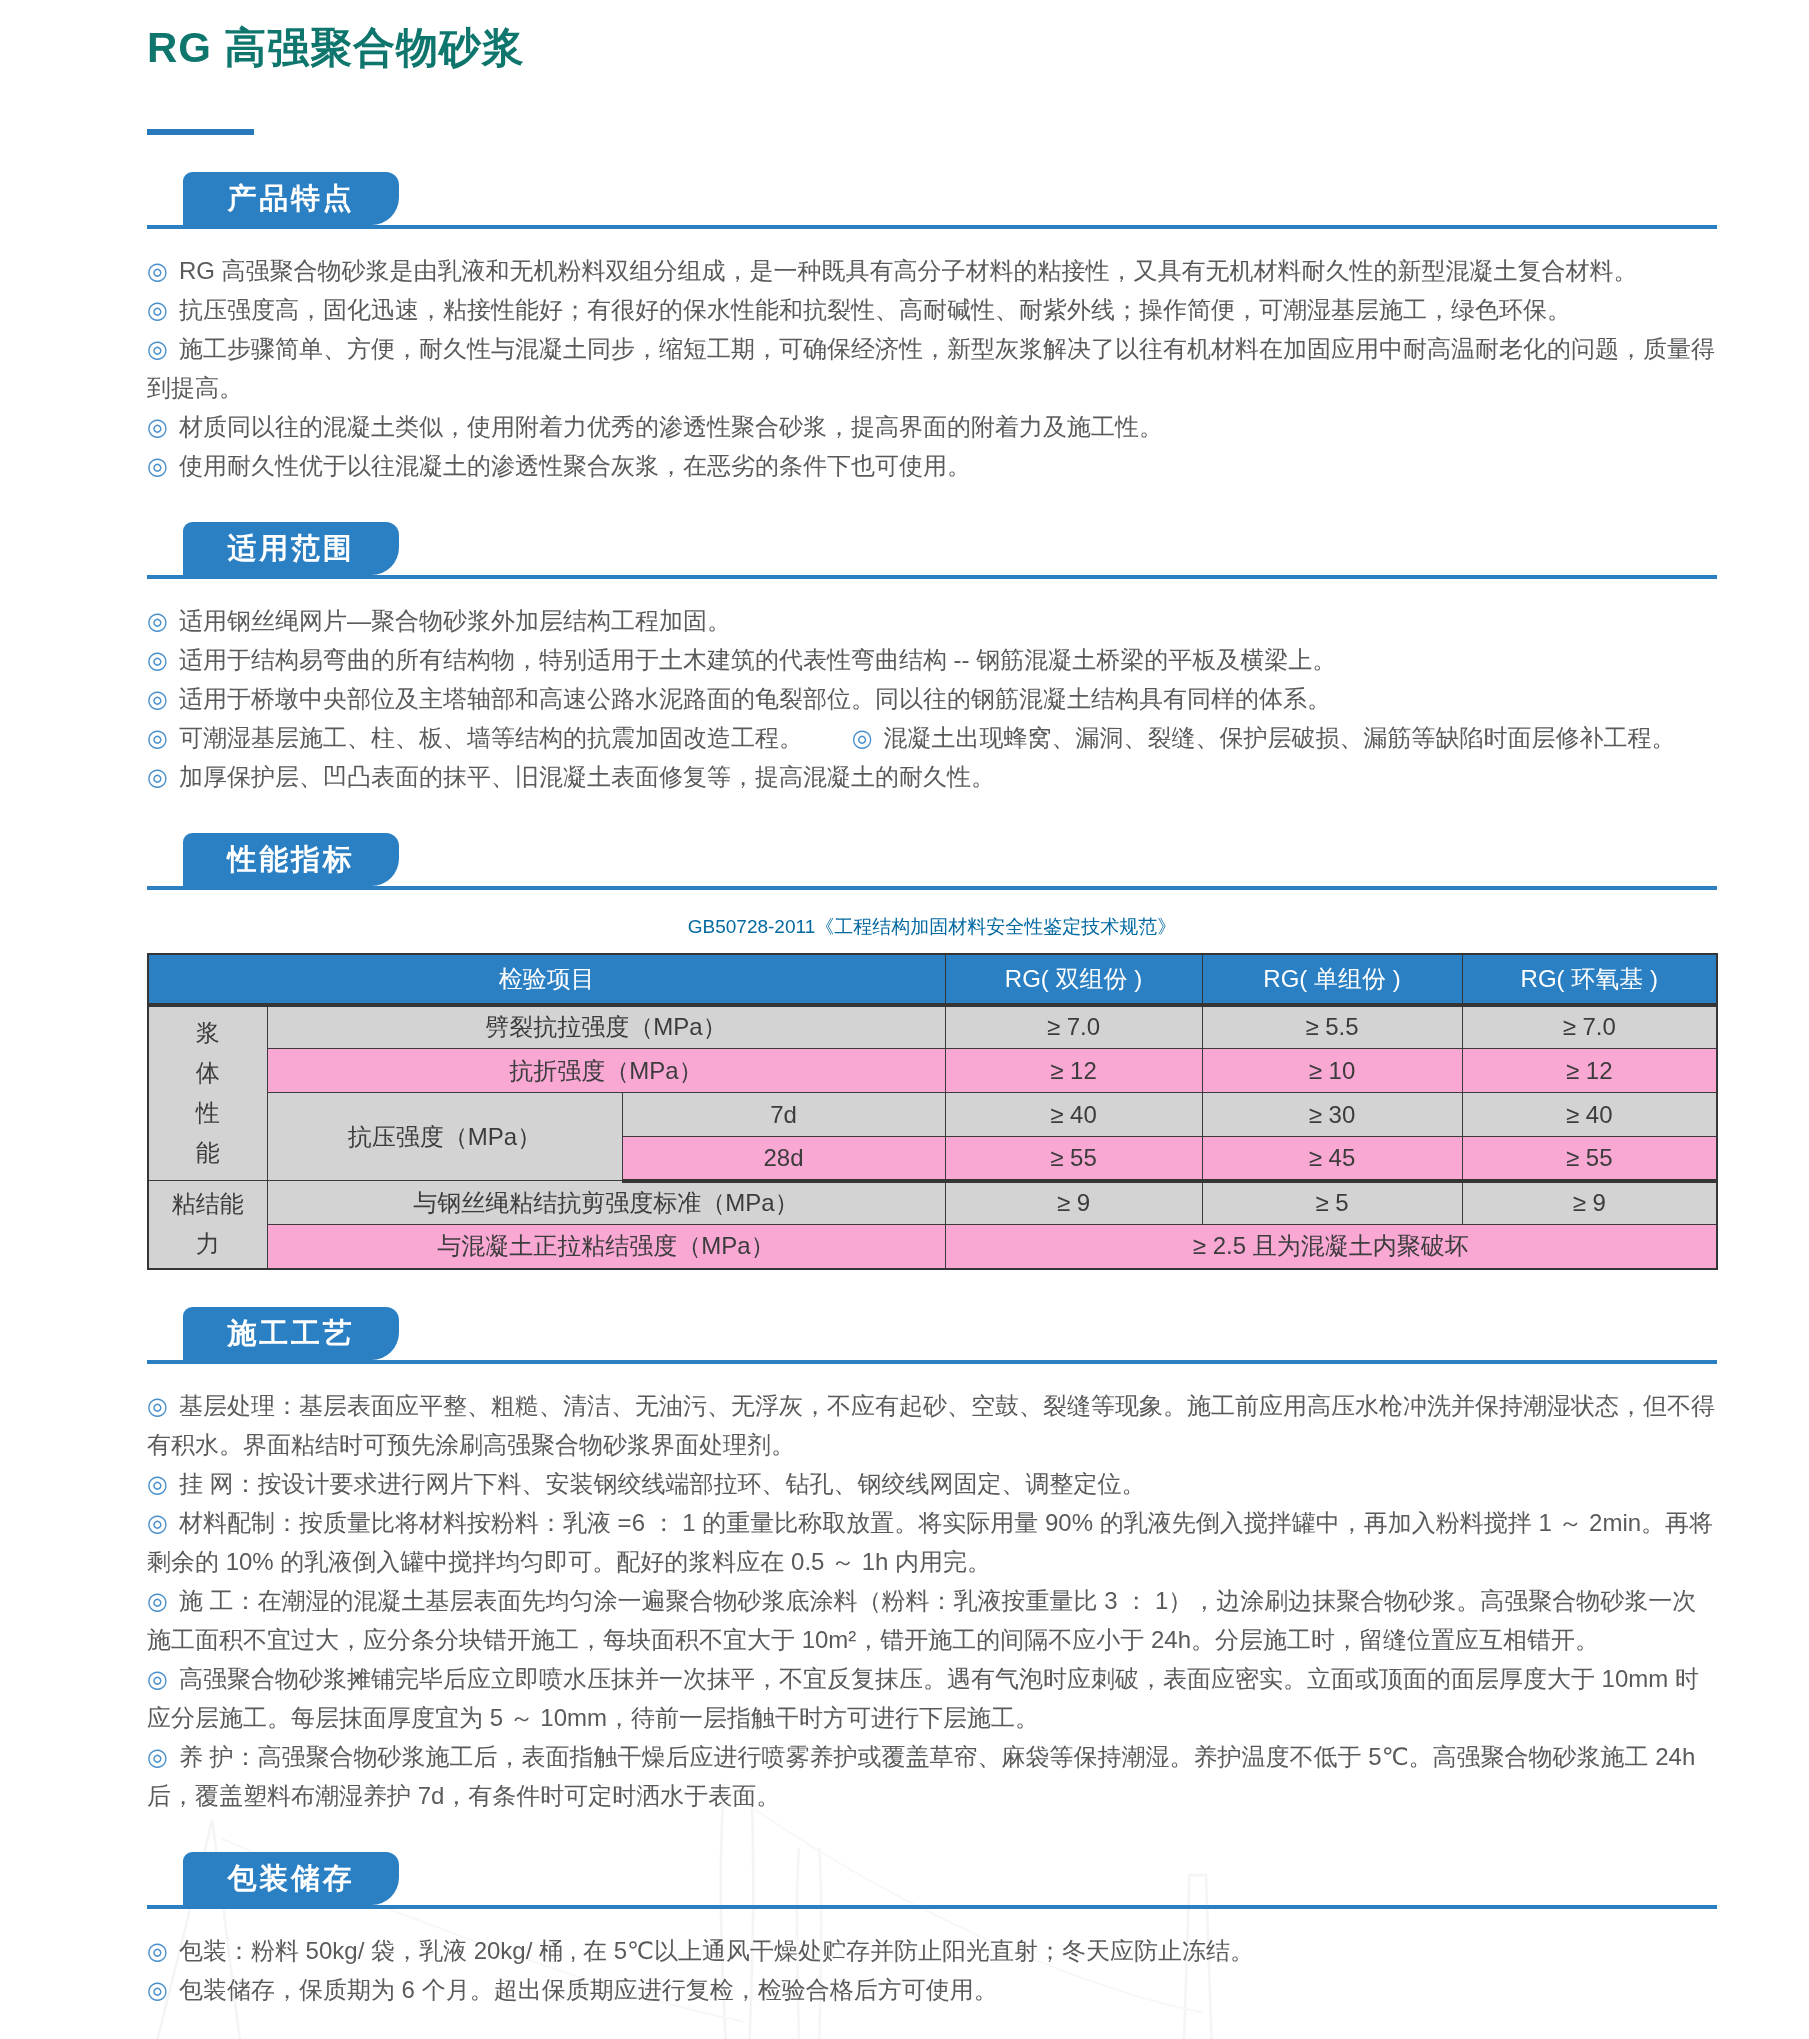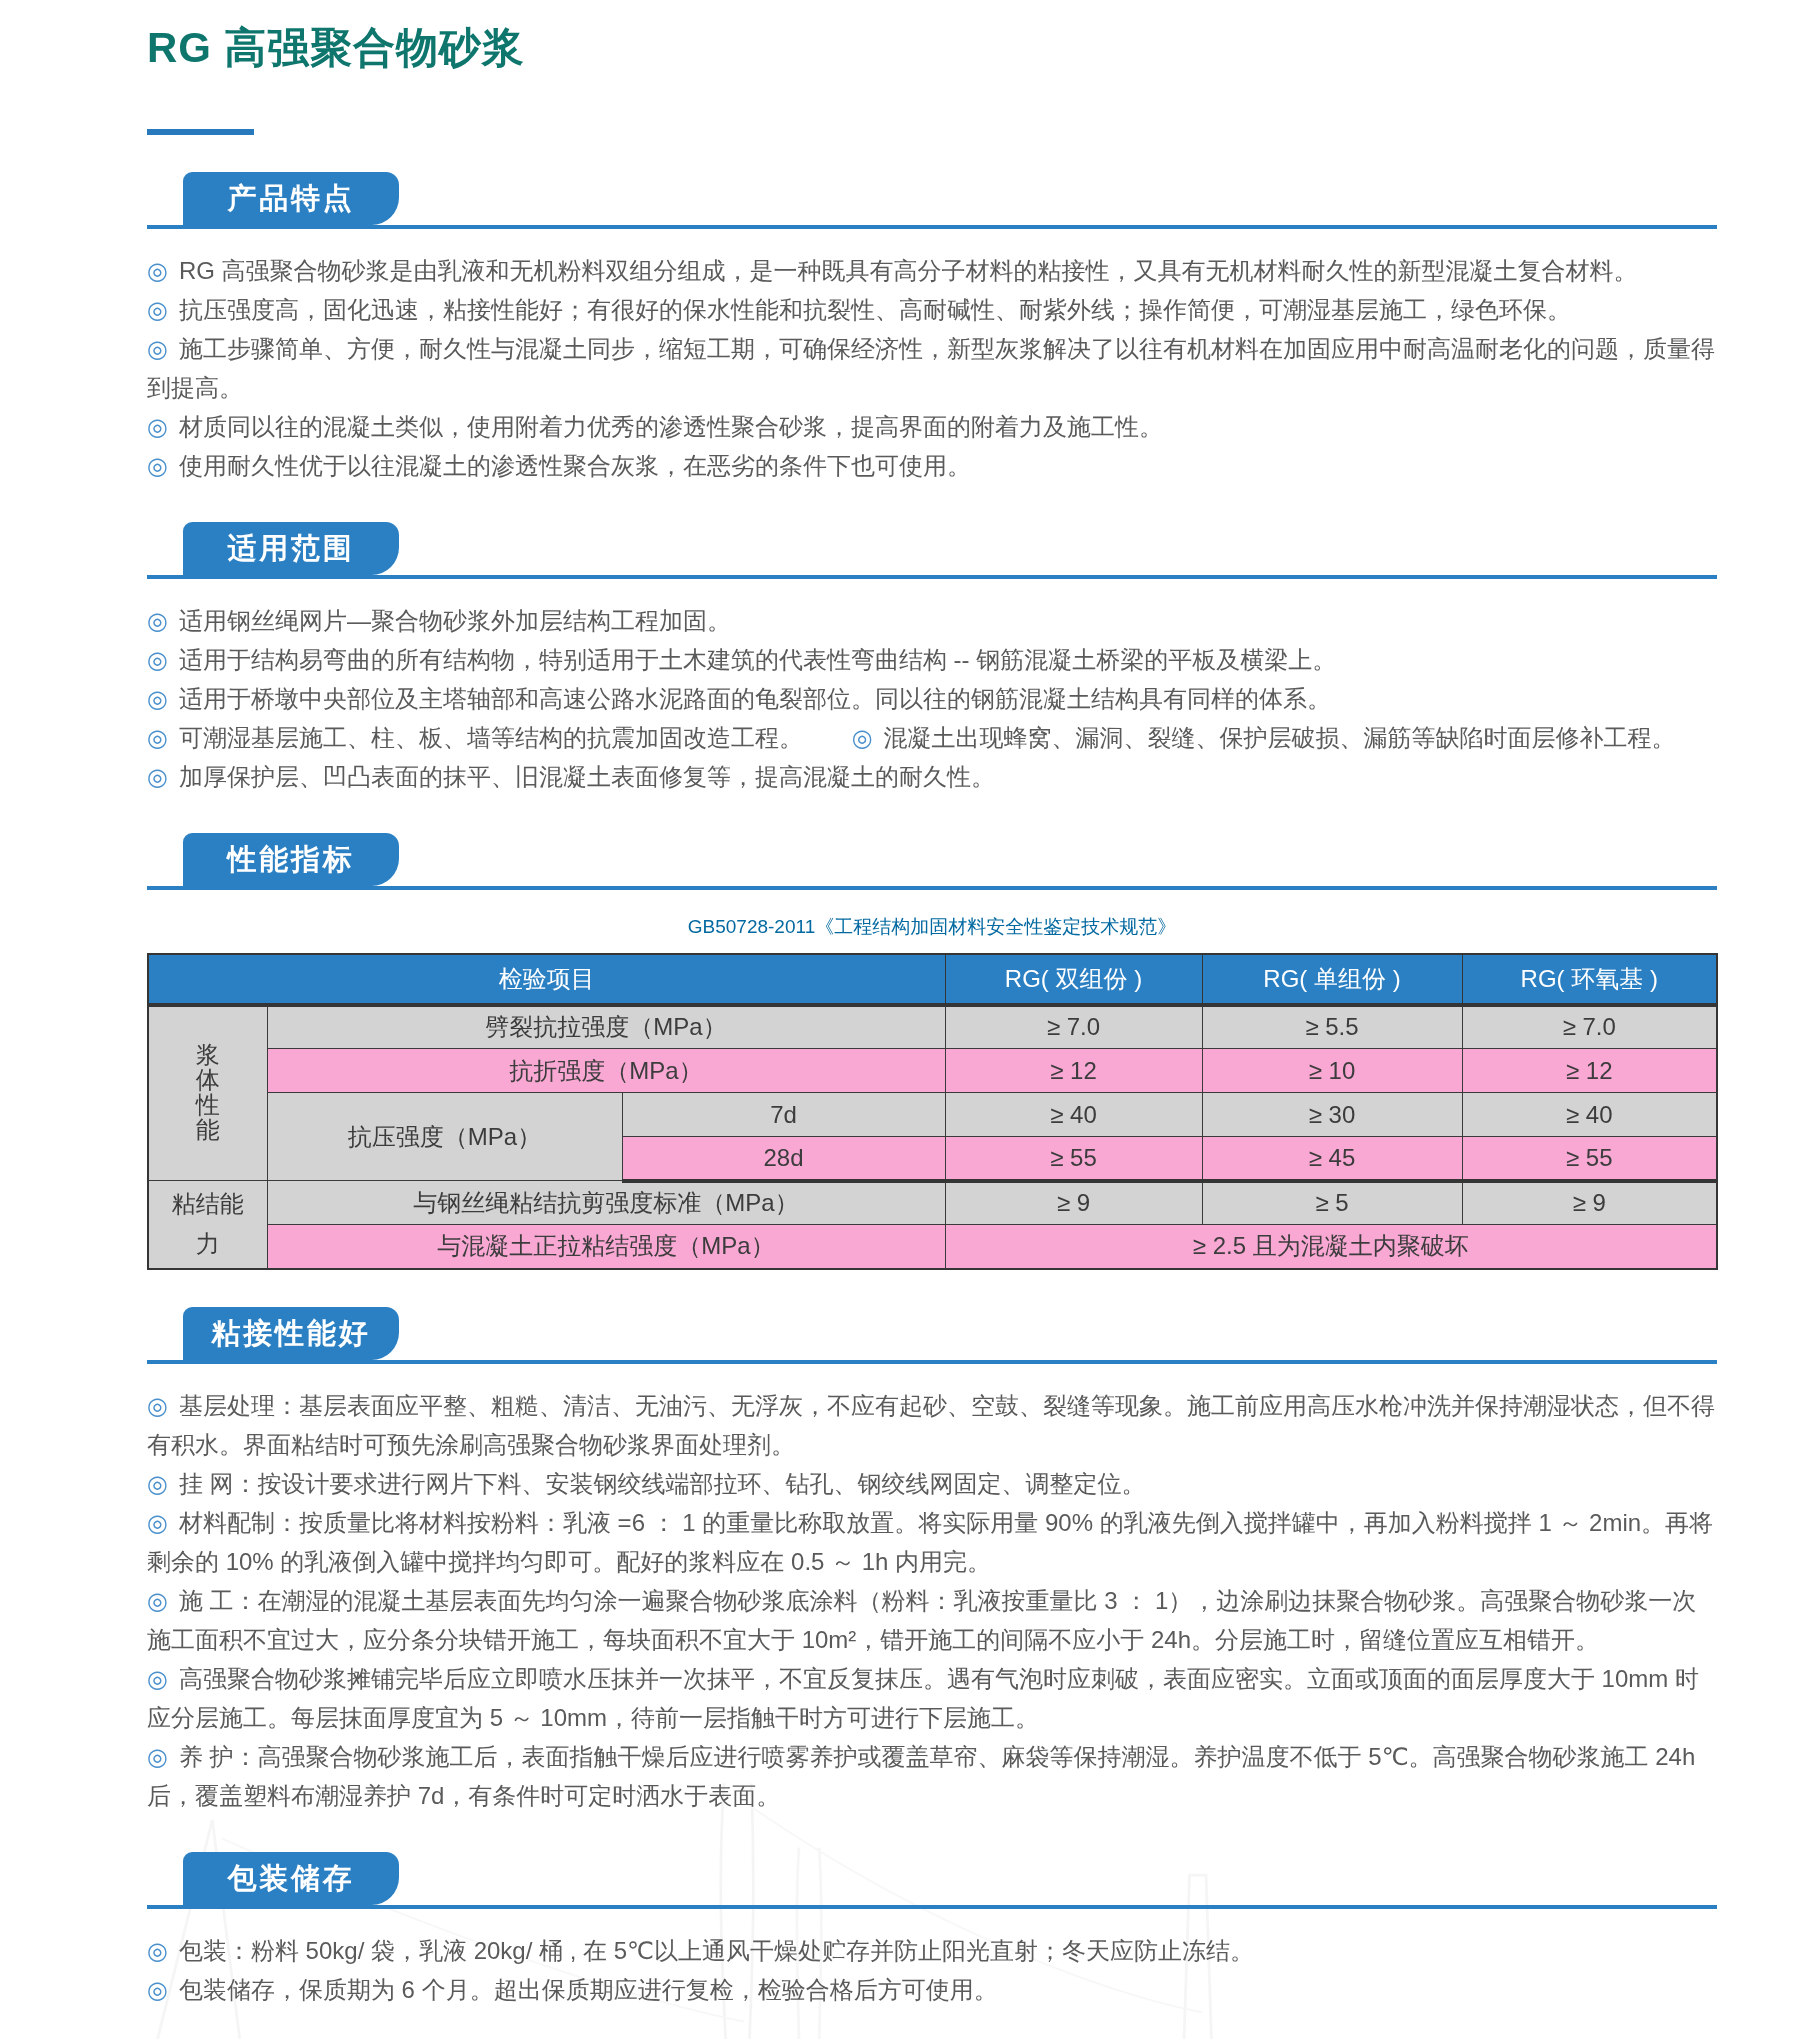--- a/index.html
+++ b/index.html
@@ -44,21 +44,21 @@
     background:#2b80c4; color:#ffffff; font-weight:400;
     height:51px; text-align:center;
     border:1.8px solid #353535; border-bottom:4.6px solid #353535;
   }
   table.perf td {
     height:44px; text-align:center; background:#f9a8d4;
     border:1.8px solid #3a3a3a; padding:0 3.7px;
   }
   table.perf td.gray { background:#d3d3d3; }
   table.perf td.thickb { border-bottom:4.6px solid #353535; }
-  .vwrap  { display:inline-block; width:1.15em; word-break:break-all; line-height:25px; text-align:center; }
+  .vwrap  { display:inline-block; width:1.15em; word-break:break-all; line-height:40px; text-align:center; }
   .vwrap2 { display:inline-block; width:3.2em;  word-break:break-all; line-height:40px; text-align:center; }
 
   .watermark { position:absolute; left:101px; bottom:0; z-index:1; opacity:0.55; }
 </style>
 </head>
 <body>
 
 <svg class="watermark" width="1286" height="275" viewBox="0 0 1400 300" fill="none">
   <path d="M60 300 L120 60 L150 300" stroke="#ededed" stroke-width="3"></path>
   <path d="M680 300 C675 200 672 120 678 20 M706 300 C710 200 712 120 708 20" stroke="#ececec" stroke-width="3"></path>
@@ -154,21 +154,21 @@
         <td class="gray">≥ 9</td>
       </tr>
       <tr>
         <td colspan="2">与混凝土正拉粘结强度（MPa）</td>
         <td colspan="3">≥ 2.5 且为混凝土内聚破坏</td>
       </tr>
     </tbody>
   </table>
 
   <div class="section-header">
-    <span class="badge">粘接性能好</span>
+    <span class="badge">施工工艺</span>
   </div>
   <div class="bullets">
     <p class="bullet"><span class="mark">◎</span><span>基层处理：基层表面应平整、粗糙、清洁、无油污、无浮灰，不应有起砂、空鼓、裂缝等现象。施工前应用高压水枪冲洗并保持潮湿状态，但不得有积水。界面粘结时可预先涂刷高强聚合物砂浆界面处理剂。</span></p>
     <p class="bullet"><span class="mark">◎</span><span>挂 网：按设计要求进行网片下料、安装钢绞线端部拉环、钻孔、钢绞线网固定、调整定位。</span></p>
     <p class="bullet"><span class="mark">◎</span><span>材料配制：按质量比将材料按粉料：乳液 =6 ： 1 的重量比称取放置。将实际用量 90% 的乳液先倒入搅拌罐中，再加入粉料搅拌 1 ～ 2min。再将剩余的 10% 的乳液倒入罐中搅拌均匀即可。配好的浆料应在 0.5 ～ 1h 内用完。</span></p>
     <p class="bullet"><span class="mark">◎</span><span>施 工：在潮湿的混凝土基层表面先均匀涂一遍聚合物砂浆底涂料（粉料：乳液按重量比 3 ： 1），边涂刷边抹聚合物砂浆。高强聚合物砂浆一次施工面积不宜过大，应分条分块错开施工，每块面积不宜大于 10m²，错开施工的间隔不应小于 24h。分层施工时，留缝位置应互相错开。</span></p>
     <p class="bullet"><span class="mark">◎</span><span>高强聚合物砂浆摊铺完毕后应立即喷水压抹并一次抹平，不宜反复抹压。遇有气泡时应刺破，表面应密实。立面或顶面的面层厚度大于 10mm 时应分层施工。每层抹面厚度宜为 5 ～ 10mm，待前一层指触干时方可进行下层施工。</span></p>
     <p class="bullet"><span class="mark">◎</span><span>养 护：高强聚合物砂浆施工后，表面指触干燥后应进行喷雾养护或覆盖草帘、麻袋等保持潮湿。养护温度不低于 5℃。高强聚合物砂浆施工 24h 后，覆盖塑料布潮湿养护 7d，有条件时可定时洒水于表面。</span></p>
   </div>
 

